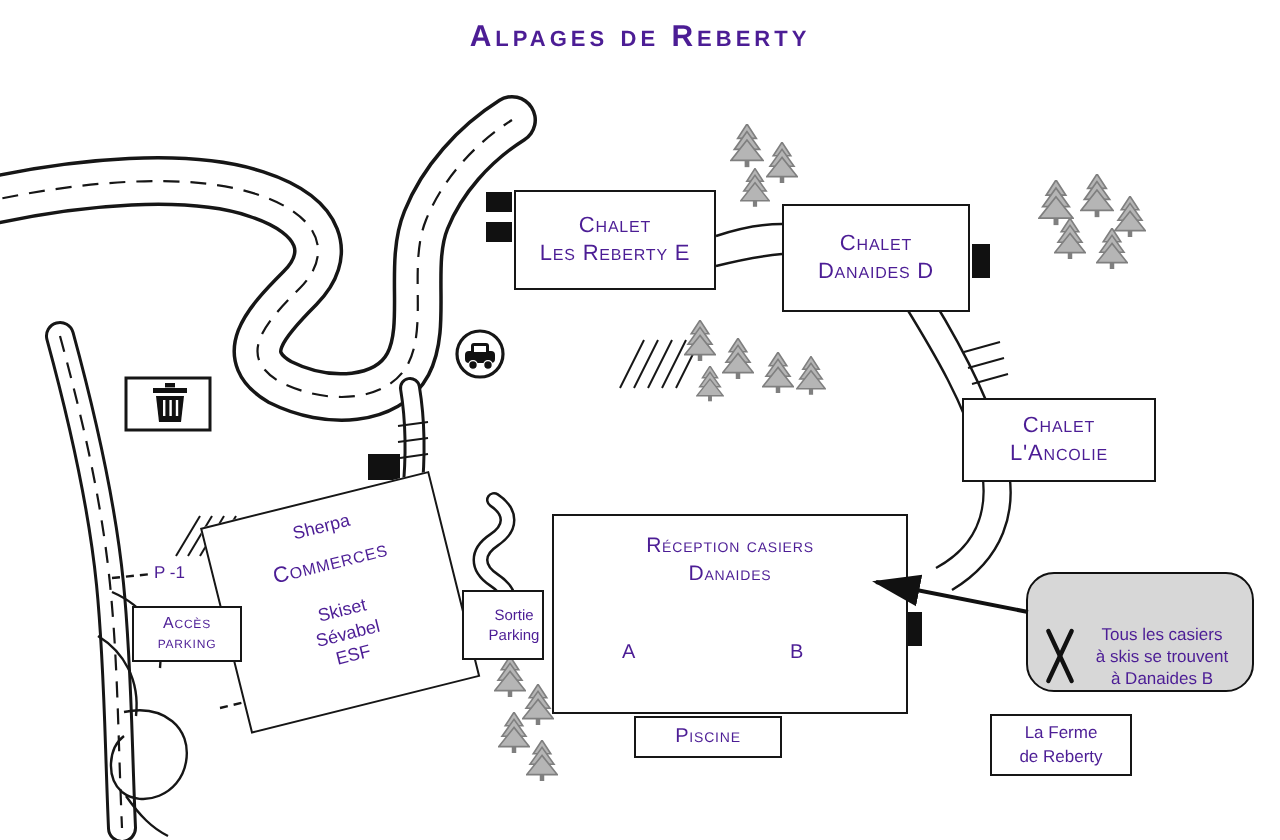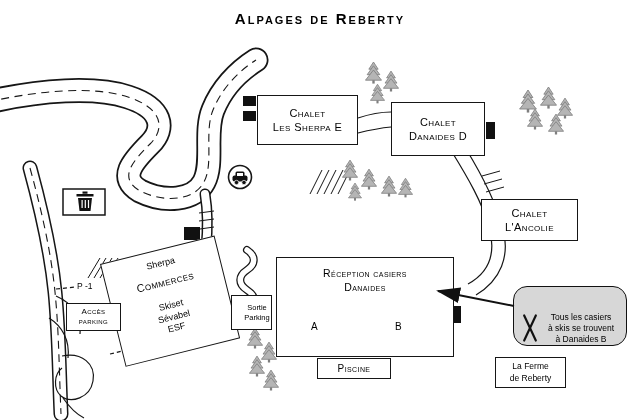--- a/index.html
+++ b/index.html
@@ -1,18 +1,18 @@
 <!DOCTYPE html>
 <html><head>
 <meta charset="utf-8">
 <style>
   html,body { margin:0; padding:0; background:#ffffff; }
   .stage {
     position:relative; width:640px; height:420px; overflow:hidden;
-    background:#ffffff; color:#000000;
+    background:#ffffff; color:#4c1d95;
     font-family:"Liberation Sans", sans-serif;
   }
   .map-svg, .overlay-svg { position:absolute; left:0; top:0; z-index:1; }
   .overlay-svg { z-index:6; pointer-events:none; }
 
   .title {
     position:absolute; left:0; right:0; top:10px; text-align:center;
     font-variant-caps:small-caps; font-size:15px; letter-spacing:2px;
     font-weight:600; z-index:2;
   }
@@ -185,21 +185,21 @@
         <circle cx="236.5" cy="182.5" r="2.2" fill="#111" stroke="#fff" stroke-width="0.7"></circle>
         <circle cx="244" cy="182.5" r="2.2" fill="#111" stroke="#fff" stroke-width="0.7"></circle>
       </g>
     </g>
   </svg>
 
   <div class="title">Alpages de Reberty</div>
 
   <div class="box bleuets sc">
     <div>Chalet</div>
-    <div>Les Sherpa E</div>
+    <div>Les Reberty E</div>
   </div>
   <div class="box edelweiss sc">
     <div>Chalet</div>
     <div>Danaides D</div>
   </div>
   <div class="box ancolie sc">
     <div>Chalet</div>
     <div>L'Ancolie</div>
   </div>
 

